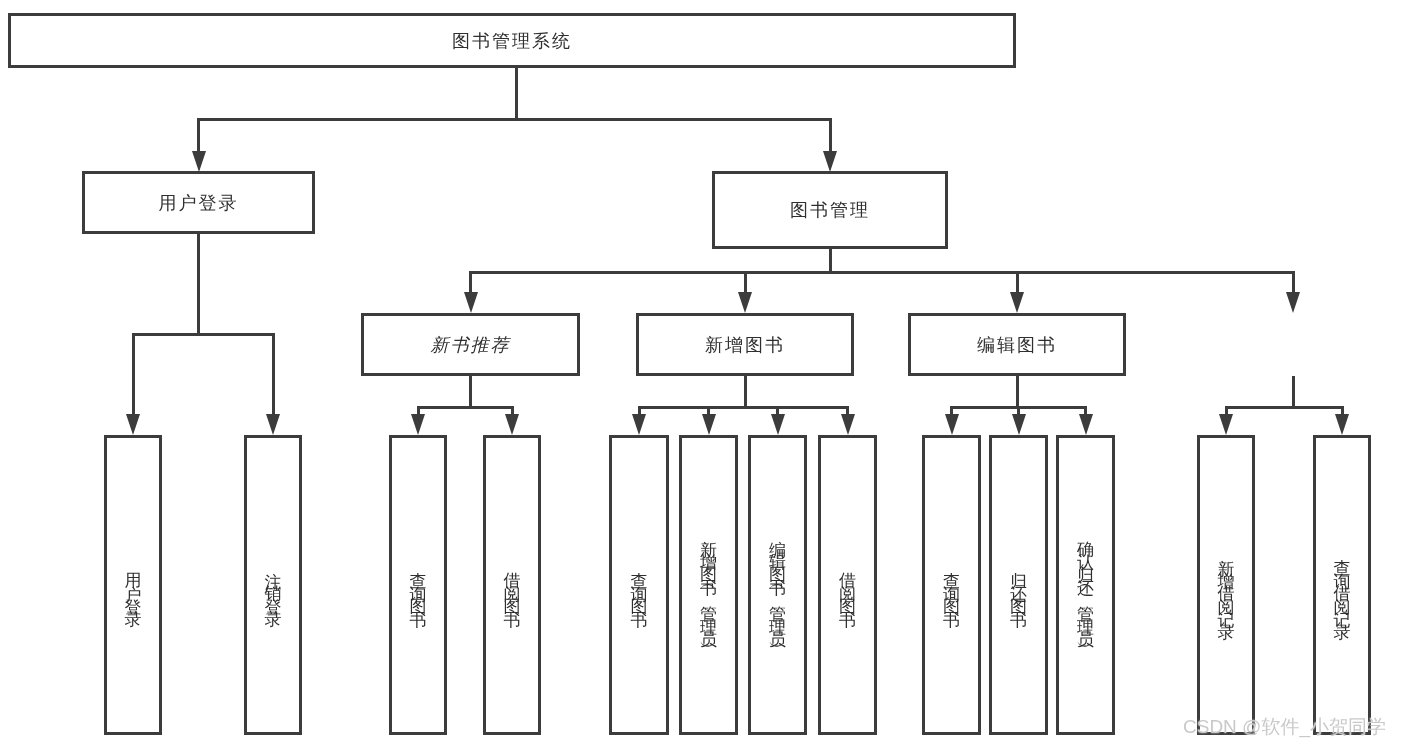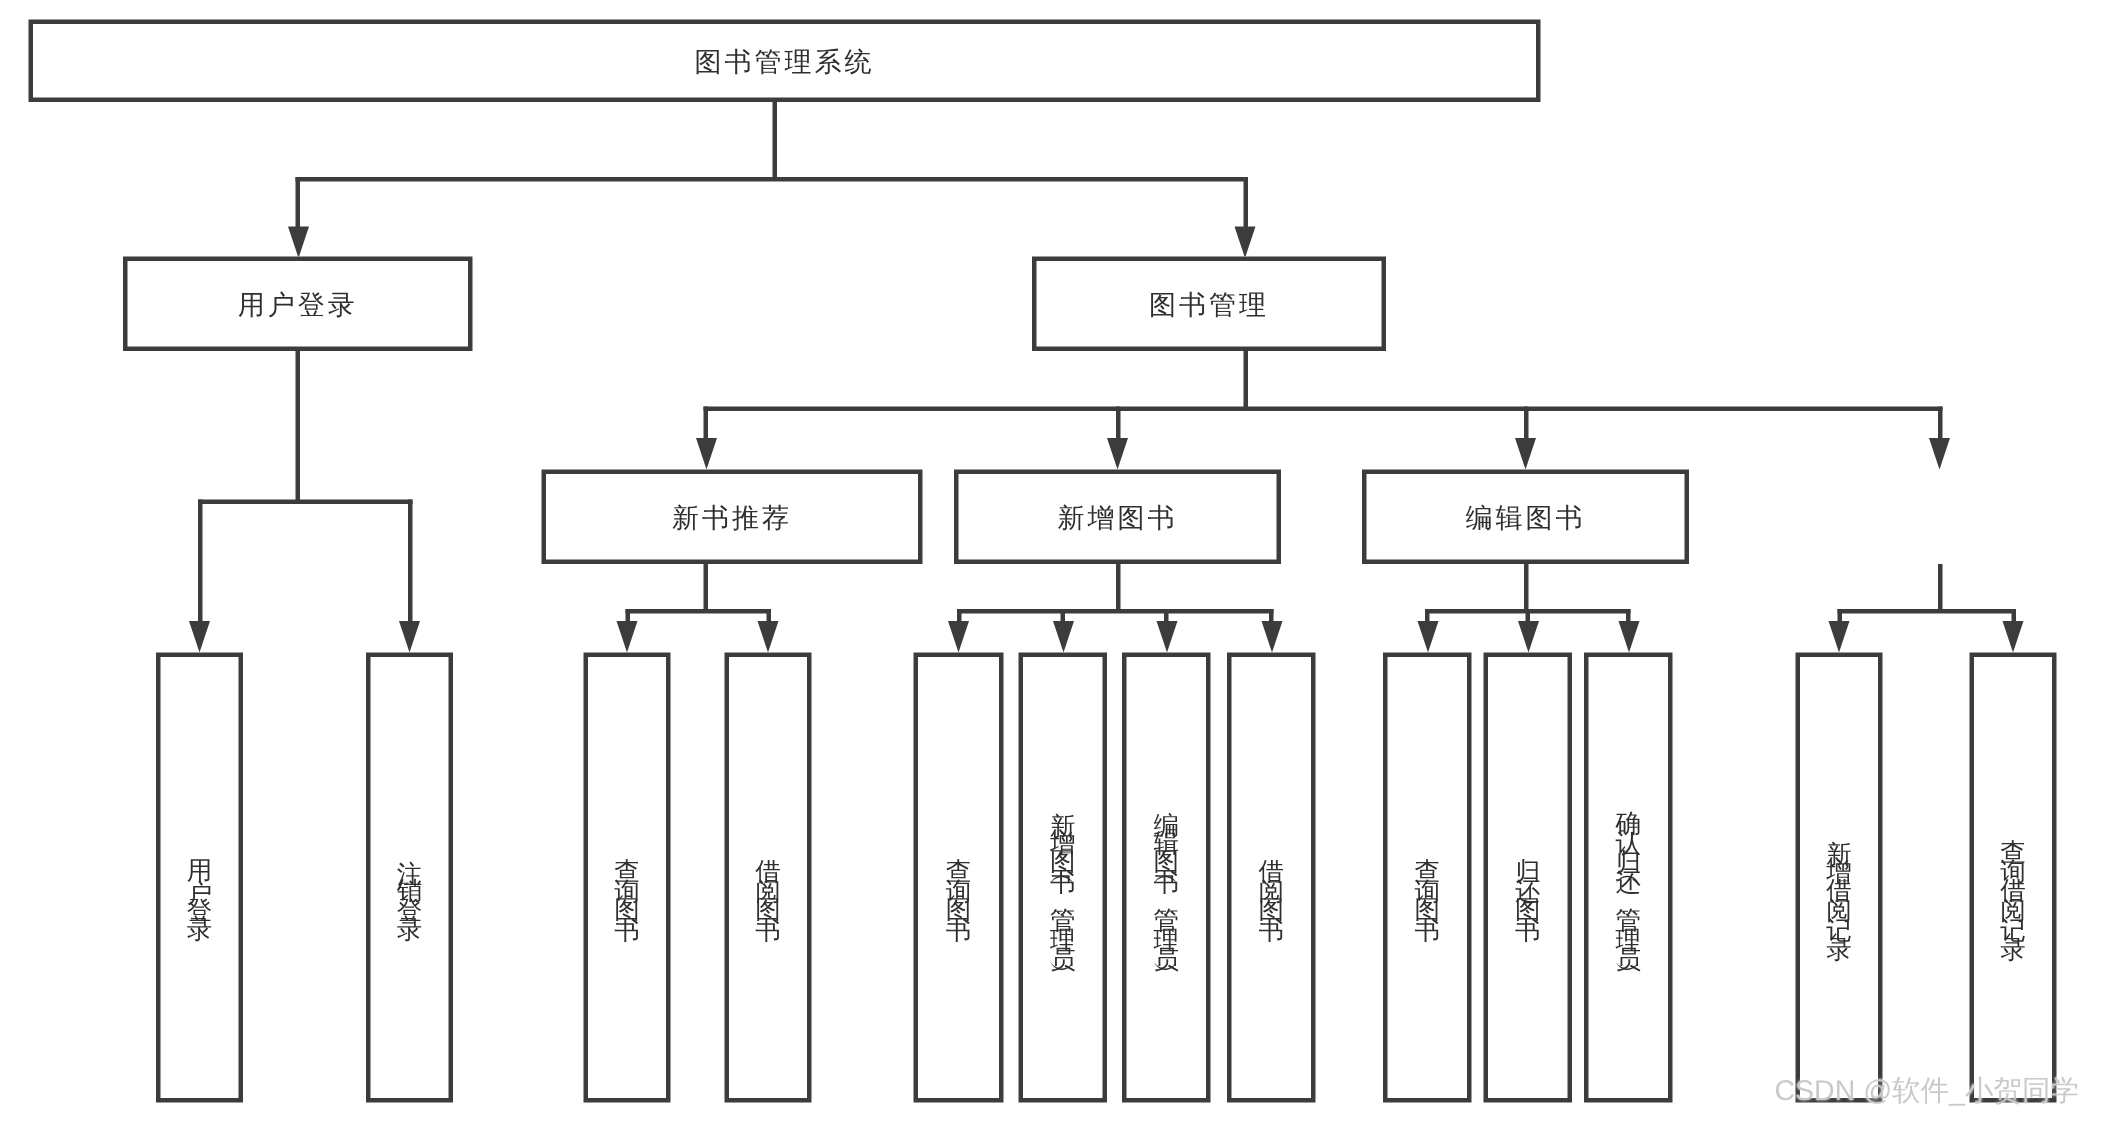--- a/index.html
+++ b/index.html
@@ -60,32 +60,32 @@
     text-shadow: 0 0 2px #ffffff;
     white-space: nowrap;
     z-index: 5;
   }
 </style>
 </head>
 <body>
 
 <div class="canvas">
 
-  <div class="node" style="left:19px; top:13px; width:1008px; height:55px;">
+  <div class="node" style="left:8px; top:13px; width:1008px; height:55px;">
     <span>图书管理系统</span>
   </div>
 
   <div class="node" style="left:82px; top:171px; width:233px; height:63px;">
     <span>用户登录</span>
   </div>
-  <div class="node" style="left:688px; top:171px; width:236px; height:63px;">
+  <div class="node" style="left:712px; top:171px; width:236px; height:78px;">
     <span>图书管理</span>
   </div>
 
-  <div class="node" style="left:361px; top:313px; width:254px; height:63px;">
+  <div class="node" style="left:361px; top:313px; width:219px; height:63px;font-style:italic;">
     <span>新书推荐</span>
   </div>
   <div class="node" style="left:636px; top:313px; width:218px; height:63px;">
     <span>新增图书</span>
   </div>
   <div class="node" style="left:908px; top:313px; width:218px; height:63px;">
     <span>编辑图书</span>
   </div>
 
   <div class="node leaf" style="left:104px; width:58px;">

